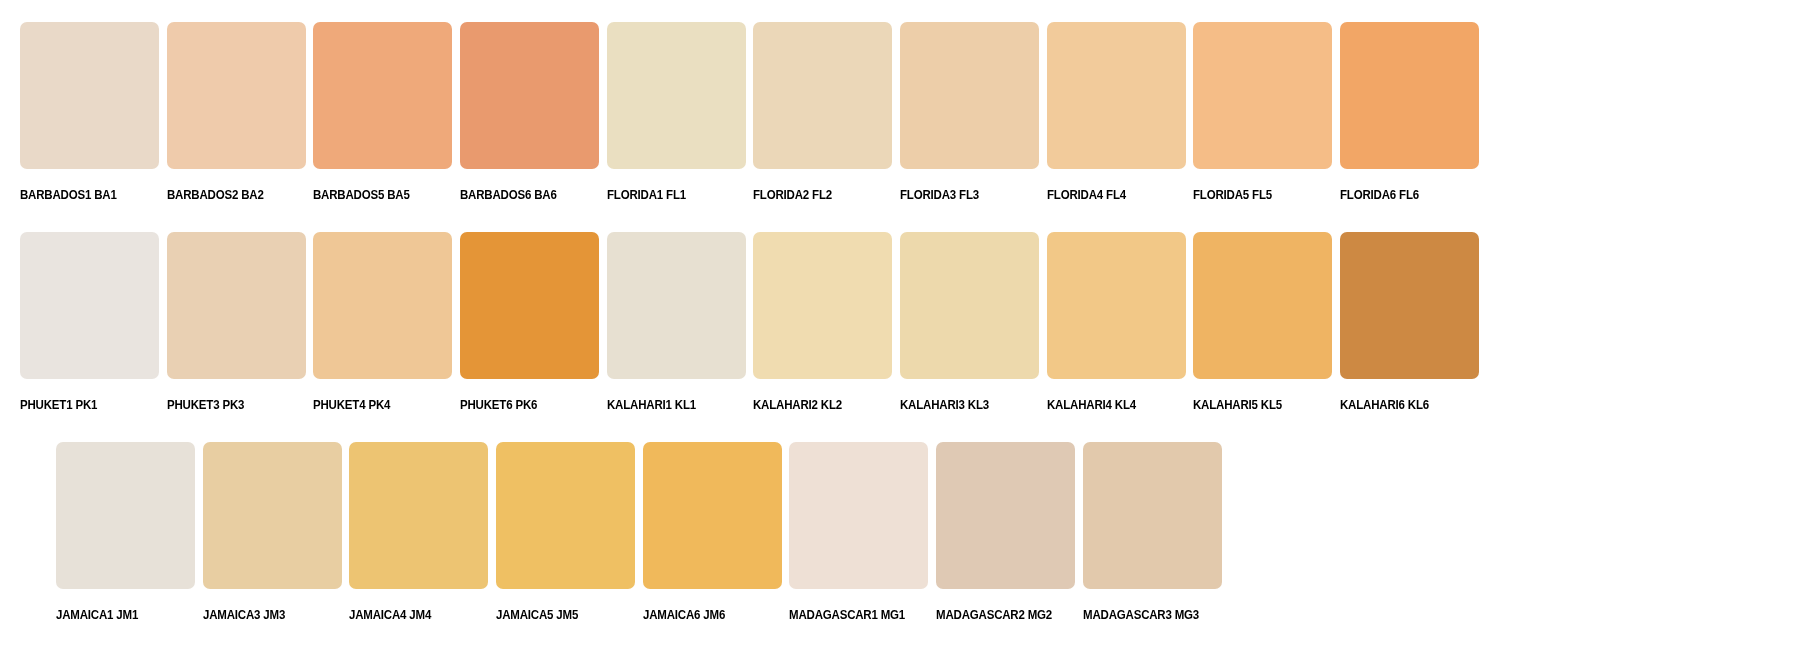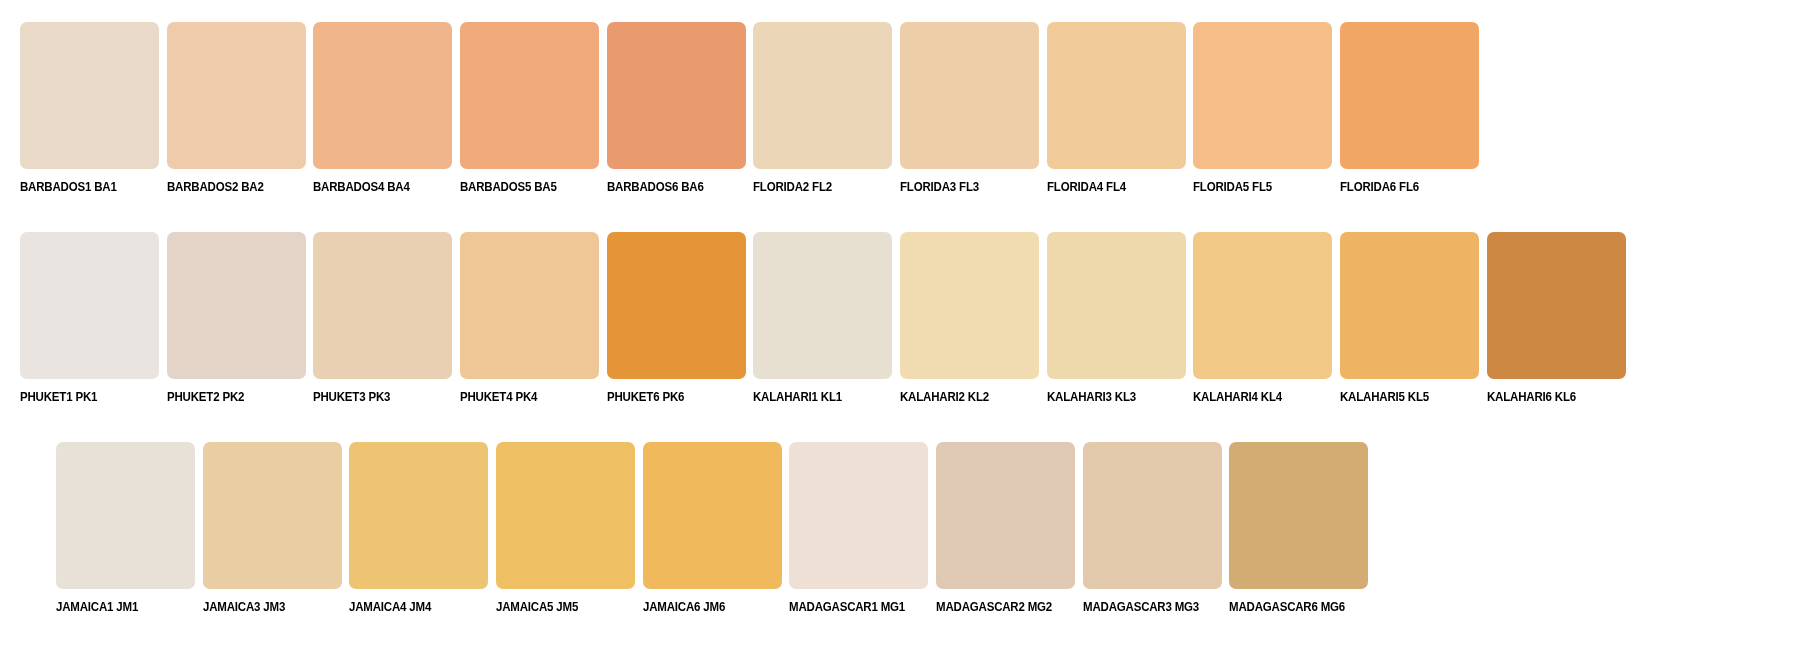--- a/index.html
+++ b/index.html
@@ -36,20 +36,21 @@
   }
   .swatch-row:last-child { margin-bottom: 0; margin-left: 36px; }
 
   .swatch-cell {
     width: 146.66px;
     flex: 0 0 146.66px;
     display: flex;
     flex-direction: column;
     align-items: flex-start;
     padding-right: 8px;
+    gap: 8px;
   }
 
   .swatch-chip {
     width: 139px;
     height: 147px;
     border-radius: 7px;
     display: block;
   }
 
   .swatch-label {
@@ -72,30 +73,30 @@
     <div class="swatch-row">
       <div class="swatch-cell">
         <div class="swatch-chip" style="background-color: rgb(233, 217, 200);"></div>
         <div class="swatch-label">BARBADOS1 BA1</div>
       </div>
       <div class="swatch-cell">
         <div class="swatch-chip" style="background-color: rgb(239, 203, 171);"></div>
         <div class="swatch-label">BARBADOS2 BA2</div>
       </div>
       <div class="swatch-cell">
-        <div class="swatch-chip" style="background-color: rgb(240, 181, 139);"></div>
-        <div class="swatch-label">BARBADOS4 BA4</div>
-      </div>
-      <div class="swatch-cell">
         <div class="swatch-chip" style="background-color: rgb(239, 169, 122);"></div>
         <div class="swatch-label">BARBADOS5 BA5</div>
       </div>
       <div class="swatch-cell">
         <div class="swatch-chip" style="background-color: rgb(233, 154, 110);"></div>
         <div class="swatch-label">BARBADOS6 BA6</div>
+      </div>
+      <div class="swatch-cell">
+        <div class="swatch-chip" style="background-color: rgb(234, 223, 193);"></div>
+        <div class="swatch-label">FLORIDA1 FL1</div>
       </div>
       <div class="swatch-cell">
         <div class="swatch-chip" style="background-color: rgb(235, 215, 184);"></div>
         <div class="swatch-label">FLORIDA2 FL2</div>
       </div>
       <div class="swatch-cell">
         <div class="swatch-chip" style="background-color: rgb(237, 206, 169);"></div>
         <div class="swatch-label">FLORIDA3 FL3</div>
       </div>
       <div class="swatch-cell">
@@ -108,24 +109,20 @@
       </div>
       <div class="swatch-cell">
         <div class="swatch-chip" style="background-color: rgb(242, 166, 102);"></div>
         <div class="swatch-label">FLORIDA6 FL6</div>
       </div>
     </div>
     <div class="swatch-row">
       <div class="swatch-cell">
         <div class="swatch-chip" style="background-color: rgb(233, 228, 223);"></div>
         <div class="swatch-label">PHUKET1 PK1</div>
-      </div>
-      <div class="swatch-cell">
-        <div class="swatch-chip" style="background-color: rgb(228, 212, 199);"></div>
-        <div class="swatch-label">PHUKET2 PK2</div>
       </div>
       <div class="swatch-cell">
         <div class="swatch-chip" style="background-color: rgb(233, 208, 179);"></div>
         <div class="swatch-label">PHUKET3 PK3</div>
       </div>
       <div class="swatch-cell">
         <div class="swatch-chip" style="background-color: rgb(239, 199, 150);"></div>
         <div class="swatch-label">PHUKET4 PK4</div>
       </div>
       <div class="swatch-cell">
@@ -183,18 +180,14 @@
         <div class="swatch-label">MADAGASCAR1 MG1</div>
       </div>
       <div class="swatch-cell">
         <div class="swatch-chip" style="background-color: rgb(223, 201, 180);"></div>
         <div class="swatch-label">MADAGASCAR2 MG2</div>
       </div>
       <div class="swatch-cell">
         <div class="swatch-chip" style="background-color: rgb(226, 201, 172);"></div>
         <div class="swatch-label">MADAGASCAR3 MG3</div>
       </div>
-      <div class="swatch-cell">
-        <div class="swatch-chip" style="background-color: rgb(211, 172, 116);"></div>
-        <div class="swatch-label">MADAGASCAR6 MG6</div>
-      </div>
     </div>
   </div>
 
 </body></html>

